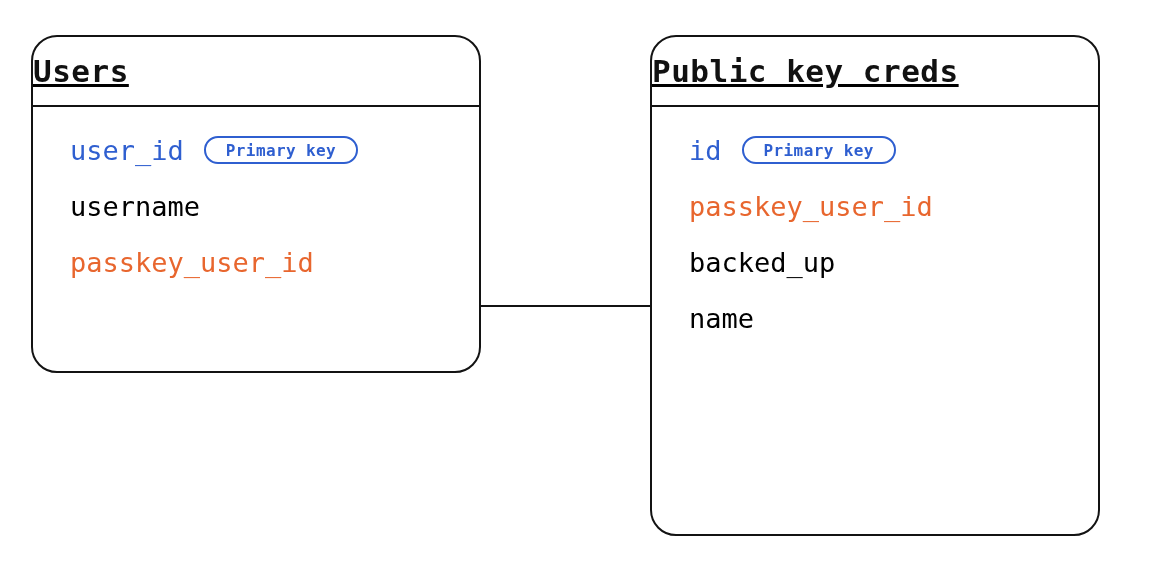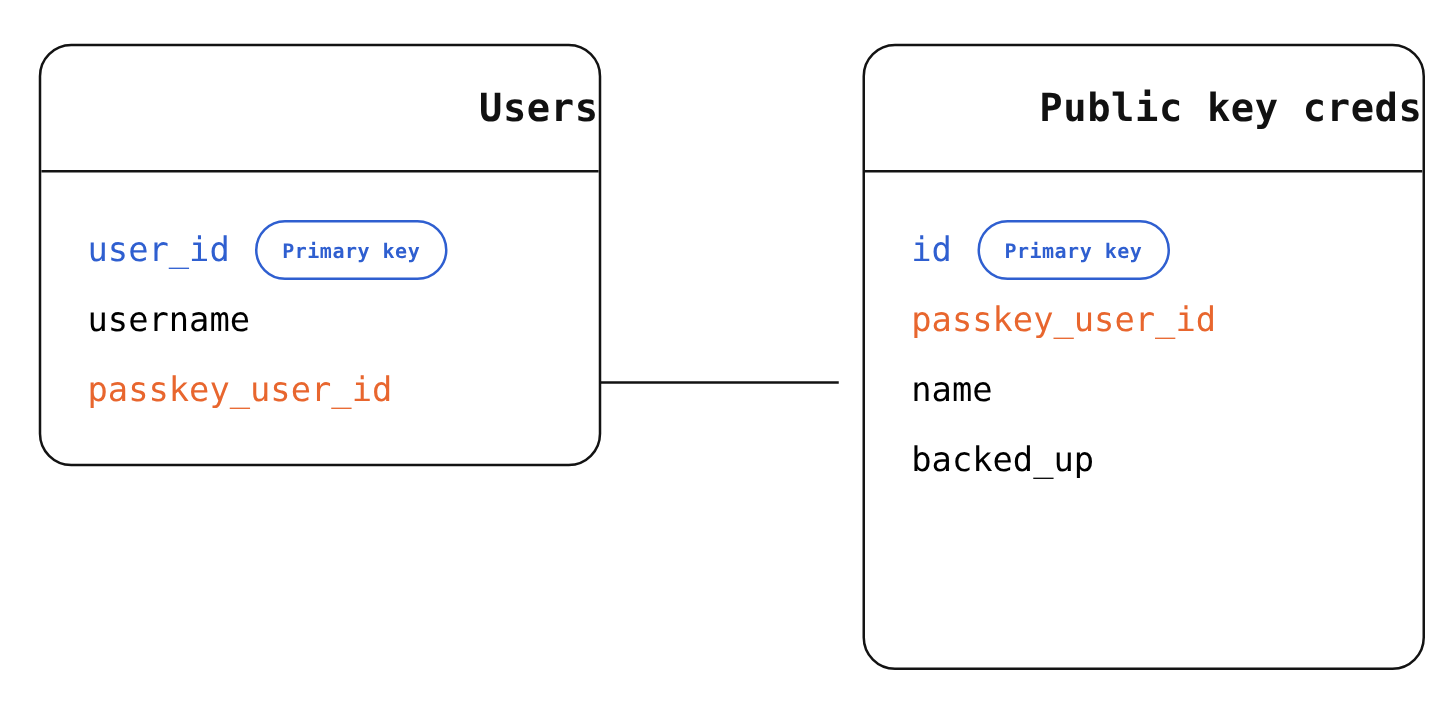--- a/index.html
+++ b/index.html
@@ -28,38 +28,39 @@
     position: absolute;
     box-sizing: border-box;
     background: #ffffff;
     border: 2.2px solid #131313;
     border-radius: 26px;
     overflow: hidden;
   }
 
   .entity-header {
     box-sizing: border-box;
-    height: 101px;
+    height: 70px;
     display: flex;
     align-items: center;
-    justify-content: flex-end;
+    justify-content: flex-start;
     border-bottom: 2.2px solid #131313;
+    text-decoration: underline;
   }
 
   .entity-title {
     font-family: "DejaVu Sans Mono", "Liberation Mono", monospace;
     font-size: 31px;
     font-weight: bold;
     color: #111111;
     letter-spacing: 0.5px;
     white-space: nowrap;
   }
 
   .entity-body {
-    padding: 34px 0 0 0;
+    padding: 15px 0 0 0;
   }
 
   .field-row {
     height: 56px;
     display: flex;
     align-items: center;
     padding-left: 37px;
     box-sizing: border-box;
   }
 
@@ -72,21 +73,21 @@
   }
   .field-name.pk   { color: #2F5FD0; }
   .field-name.fk   { color: #E8662E; }
 
   .pk-badge {
     margin-left: 20px;
     display: inline-flex;
     align-items: center;
     justify-content: center;
     box-sizing: border-box;
-    height: 48px;
+    height: 28px;
     padding: 0 20px;
     border: 2px solid #2F5FD0;
     border-radius: 999px;
     color: #2F5FD0;
     font-family: "DejaVu Sans Mono", "Liberation Mono", monospace;
     font-size: 16px;
     font-weight: bold;
     letter-spacing: 0.4px;
     white-space: nowrap;
   }
@@ -122,43 +123,43 @@
         <span class="field-name">username</span>
       </div>
 
       <div class="field-row">
         <span class="field-name fk">passkey_user_id</span>
       </div>
 
     </div>
   </div>
 
-  <div class="entity" style="left:690px; top:35px; width:450px; height:501px;">
+  <div class="entity" style="left:650px; top:35px; width:450px; height:501px;">
 
     <div class="entity-header">
       <span class="entity-title">Public key creds</span>
     </div>
 
     <div class="entity-body">
 
       <div class="field-row">
         <span class="field-name pk">id</span>
         <span class="pk-badge">Primary key</span>
       </div>
 
 
       <div class="field-row">
         <span class="field-name fk">passkey_user_id</span>
       </div>
 
       <div class="field-row">
-        <span class="field-name">name</span>
+        <span class="field-name">backed_up</span>
       </div>
 
       <div class="field-row">
-        <span class="field-name">backed_up</span>
+        <span class="field-name">name</span>
       </div>
 
 
     </div>
   </div>
 
 </div>
 
 </body></html>

